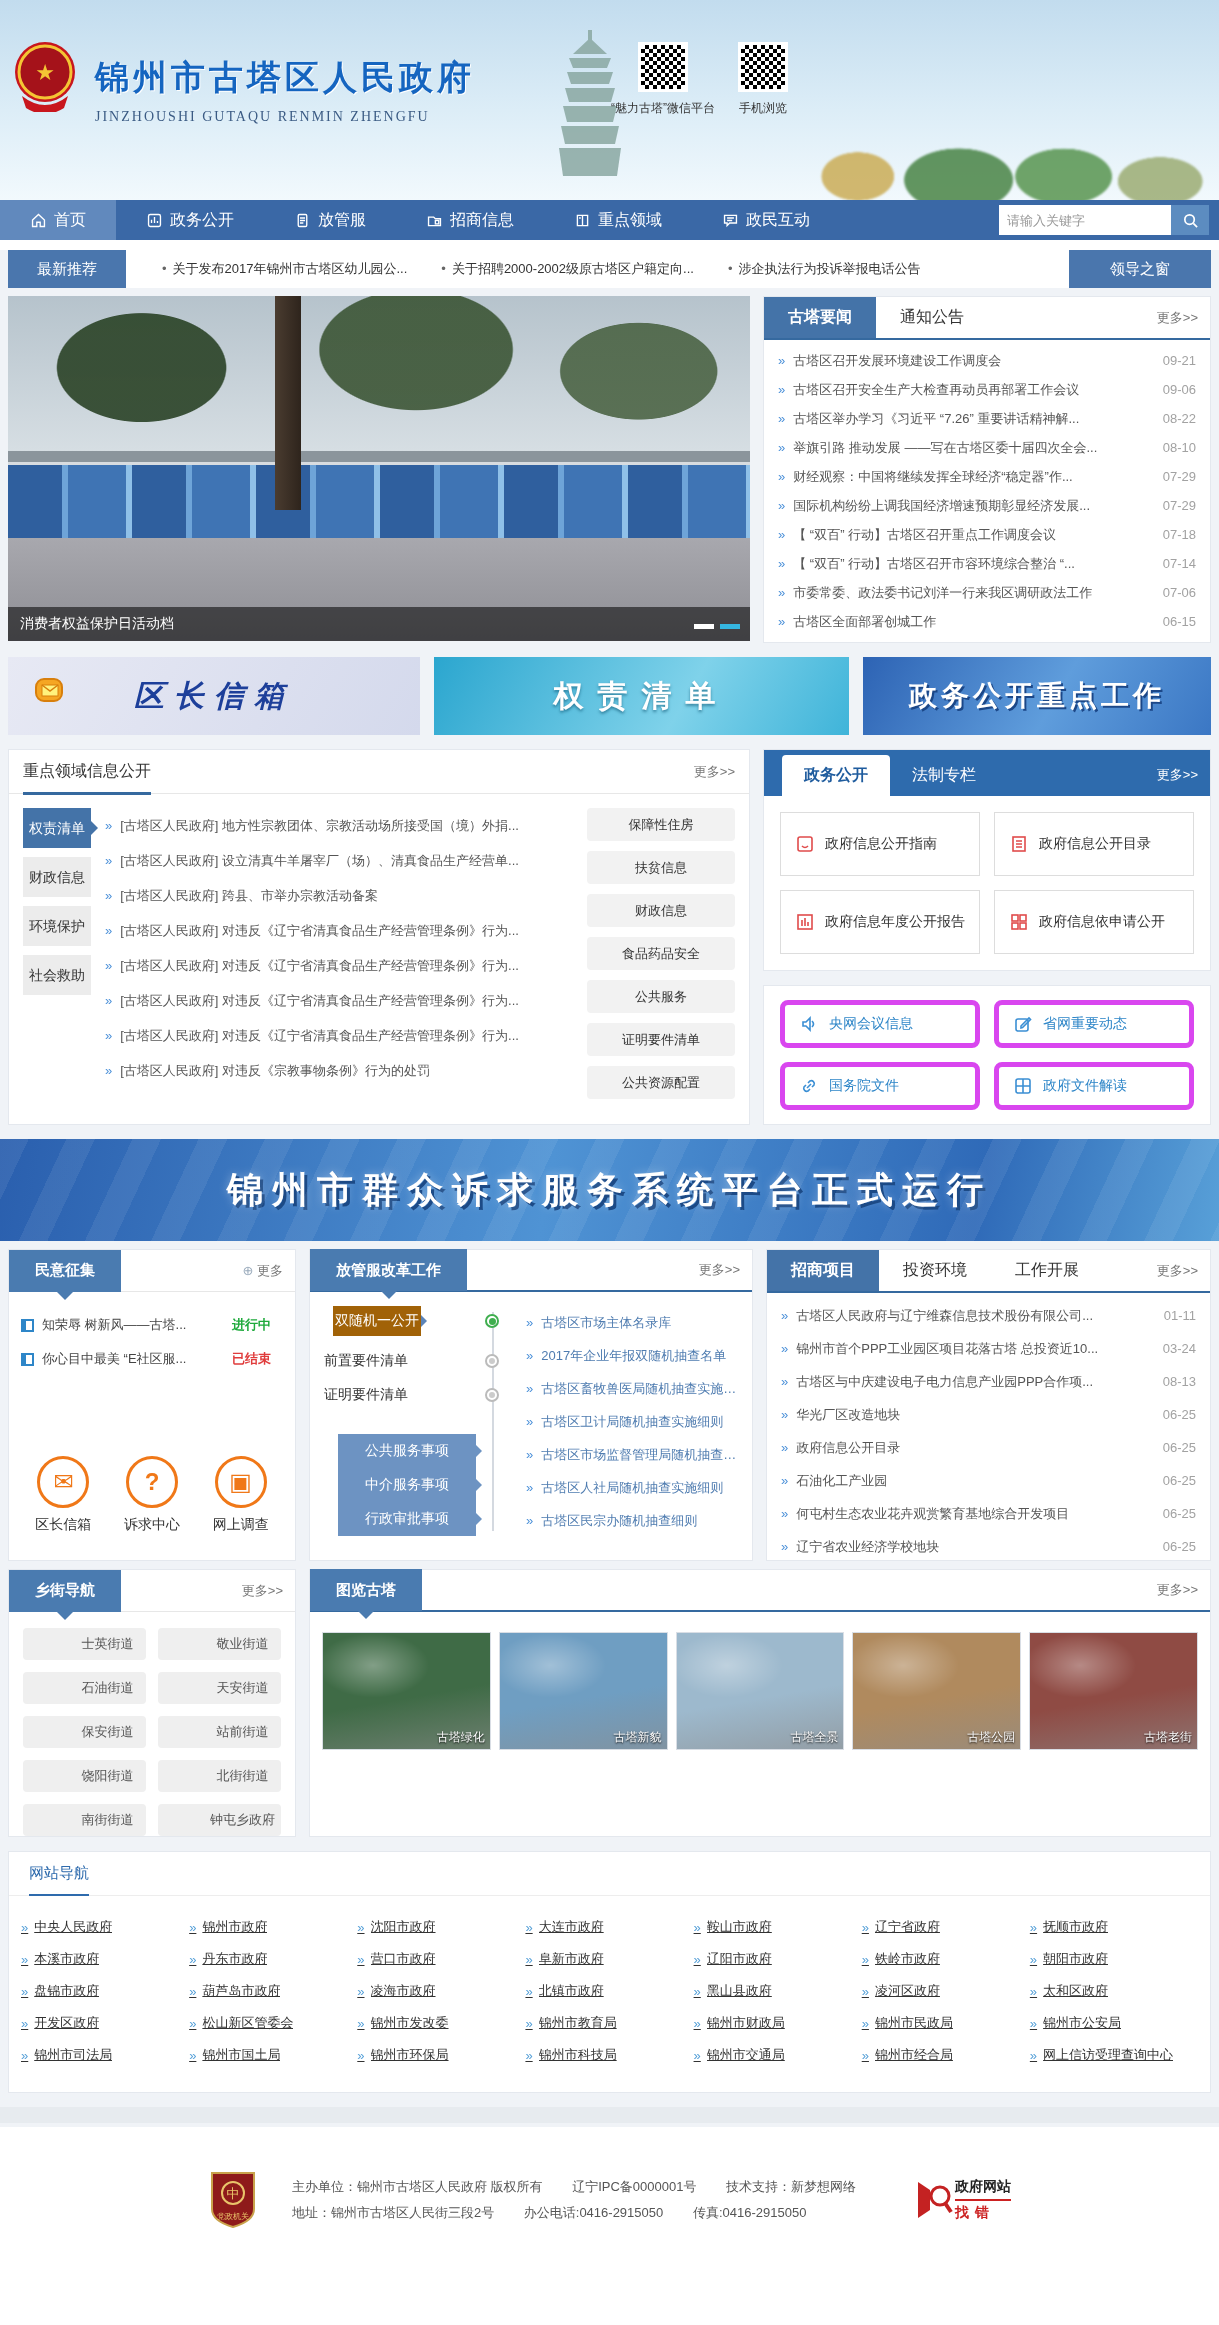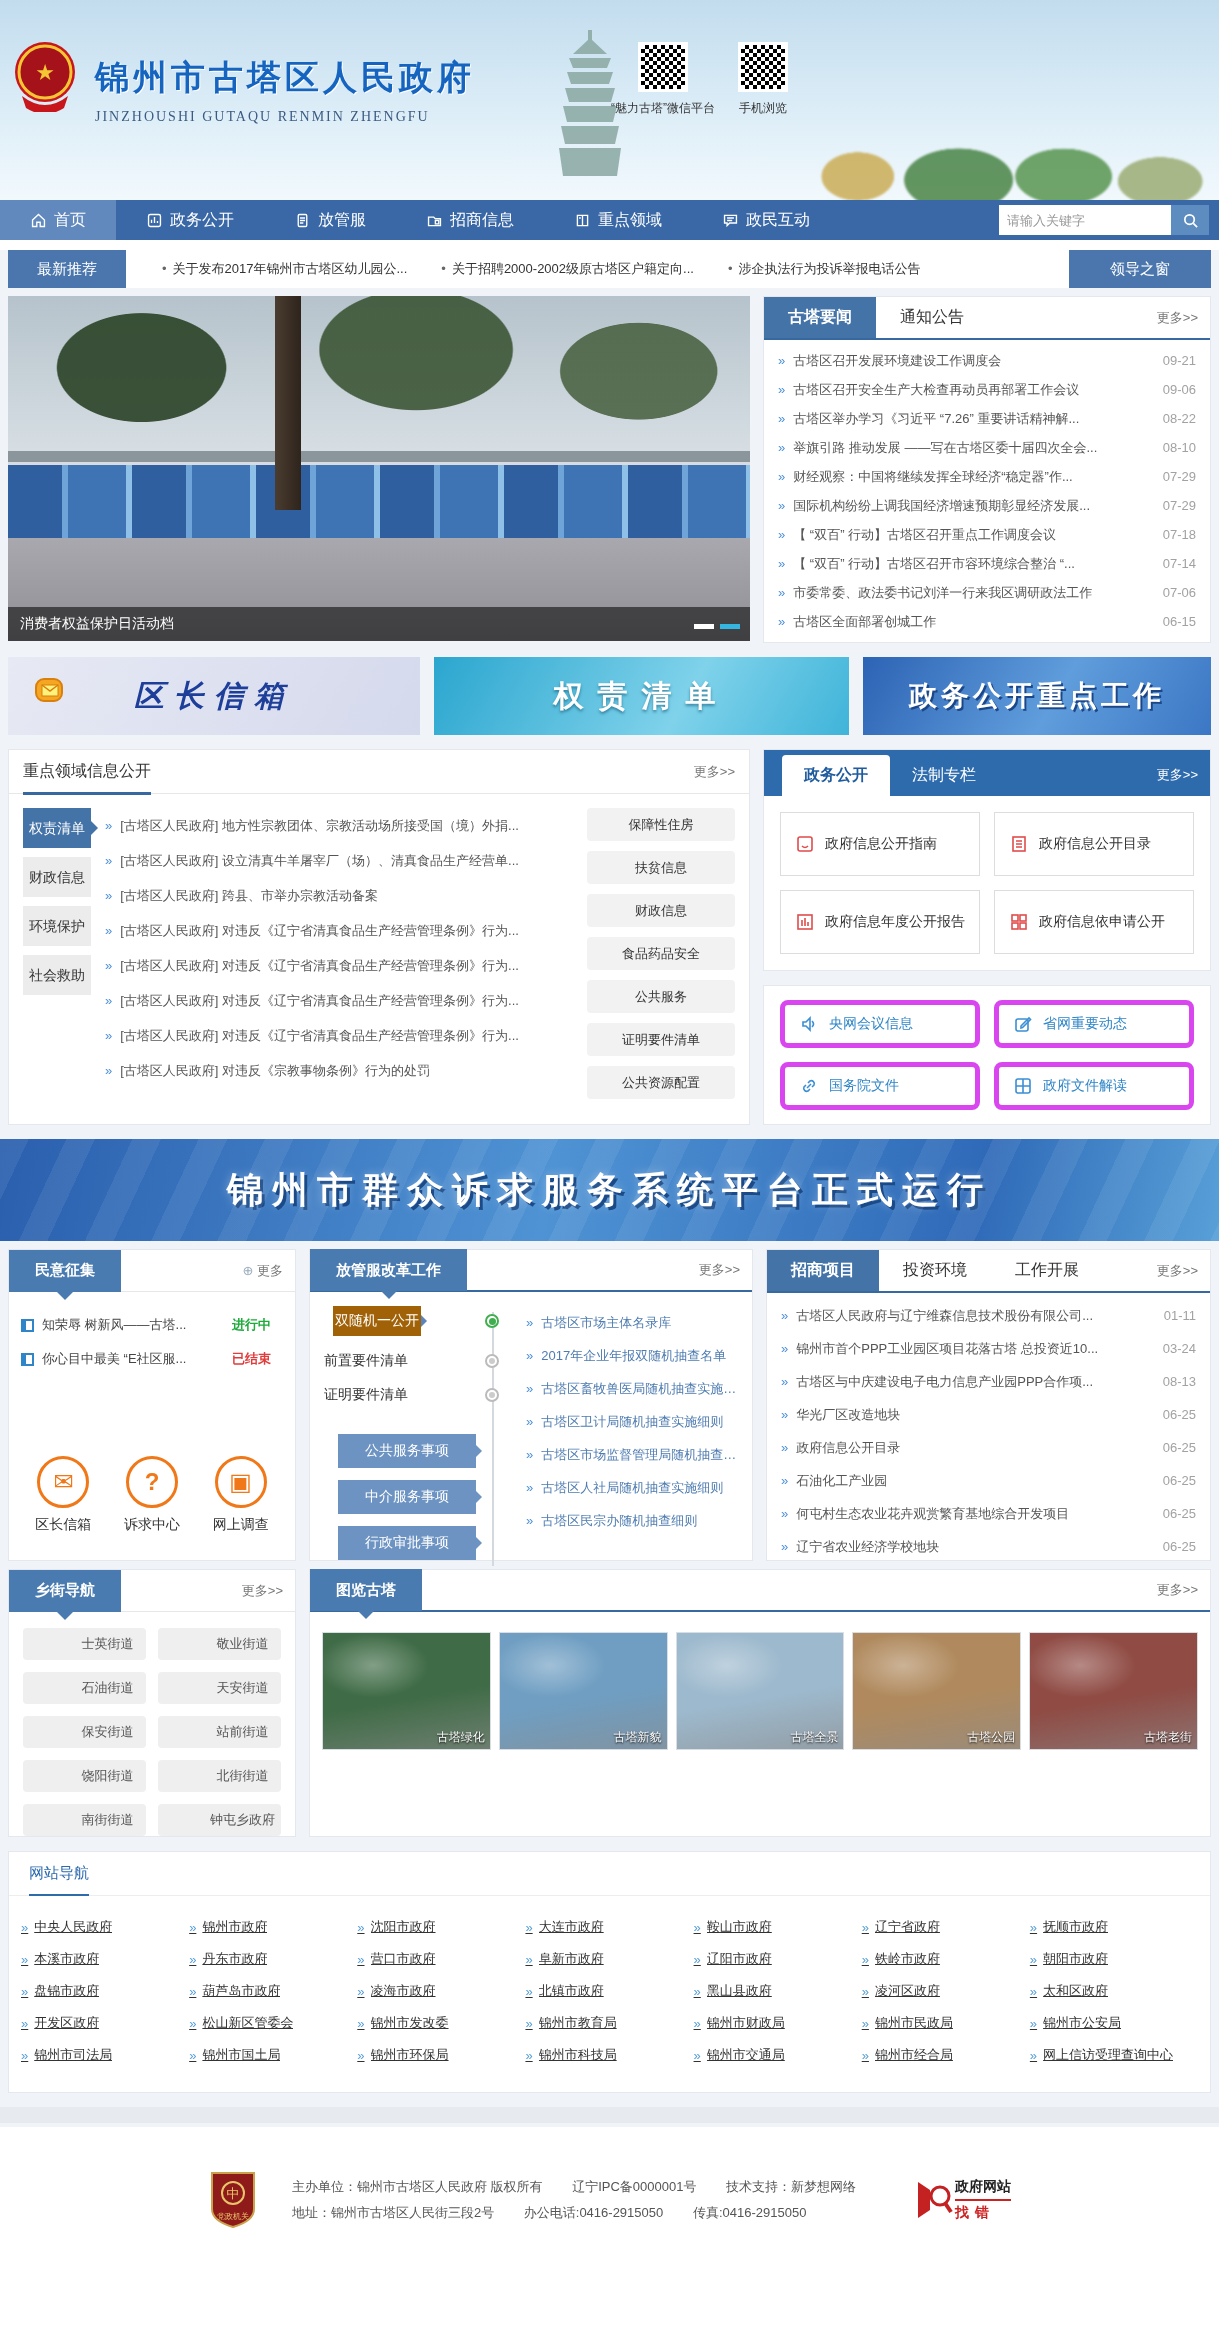--- a/index.html
+++ b/index.html
@@ -151,21 +151,21 @@
   .rf-left { width:182px; flex:none; position:relative; padding-right:26px; }
   .rf-line { position:absolute; right:12px; top:6px; bottom:6px; width:2px; background:#d4d9e0; }
   .rf-radio-row { display:flex; align-items:center; margin-bottom:16px; position:relative; }
   .rf-radio-row .lbl { font-size:14px; color:#333; }
   .rf-radio-row .lbl.on { background:#a16207; color:#fff; padding:6px 2px; position:relative;margin-left:9px; }
   .rf-radio-row .lbl.on::after { content:""; position:absolute; right:-6px; top:50%; margin-top:-6px; border-left:6px solid #5b84b8; border-top:6px solid transparent; border-bottom:6px solid transparent; }
   .rf-radio { position:absolute; right:-19px; width:14px; height:14px; border:2px solid #bbb; border-radius:50%; background:#fff; display:flex; align-items:center; justify-content:center; }
   .rf-radio.on { border-color:#3fae4e; }
   .rf-radio.on i { width:7px; height:7px; border-radius:50%; background:#3fae4e; }
   .rf-radio.off i { width:6px; height:6px; border-radius:50%; background:#ccc; }
-  .rf-btn { background:#6d93c2; color:#fff; font-size:14px; text-align:center; padding:8px 4px; margin:0 4px 12px 14px; position:relative; cursor:pointer; }
+  .rf-btn { background:#6d93c2; color:#fff; font-size:14px; text-align:center; padding:8px 4px; margin:0 4px 0 14px; position:relative; cursor:pointer; }
   .rf-btn::after { content:""; position:absolute; right:-6px; top:50%; margin-top:-6px; border-left:6px solid #6d93c2; border-top:6px solid transparent; border-bottom:6px solid transparent; }
   .rf-list { flex:1; min-width:0; padding-left:20px; }
   .rf-list .news-row { height:33px; }
   .rf-list .news-row .t { color:#4f7cb0; }
 
   .invest { height:312px; }
   .invest .news-row { height:33px; }
 
   
   .streets { height:268px; }

